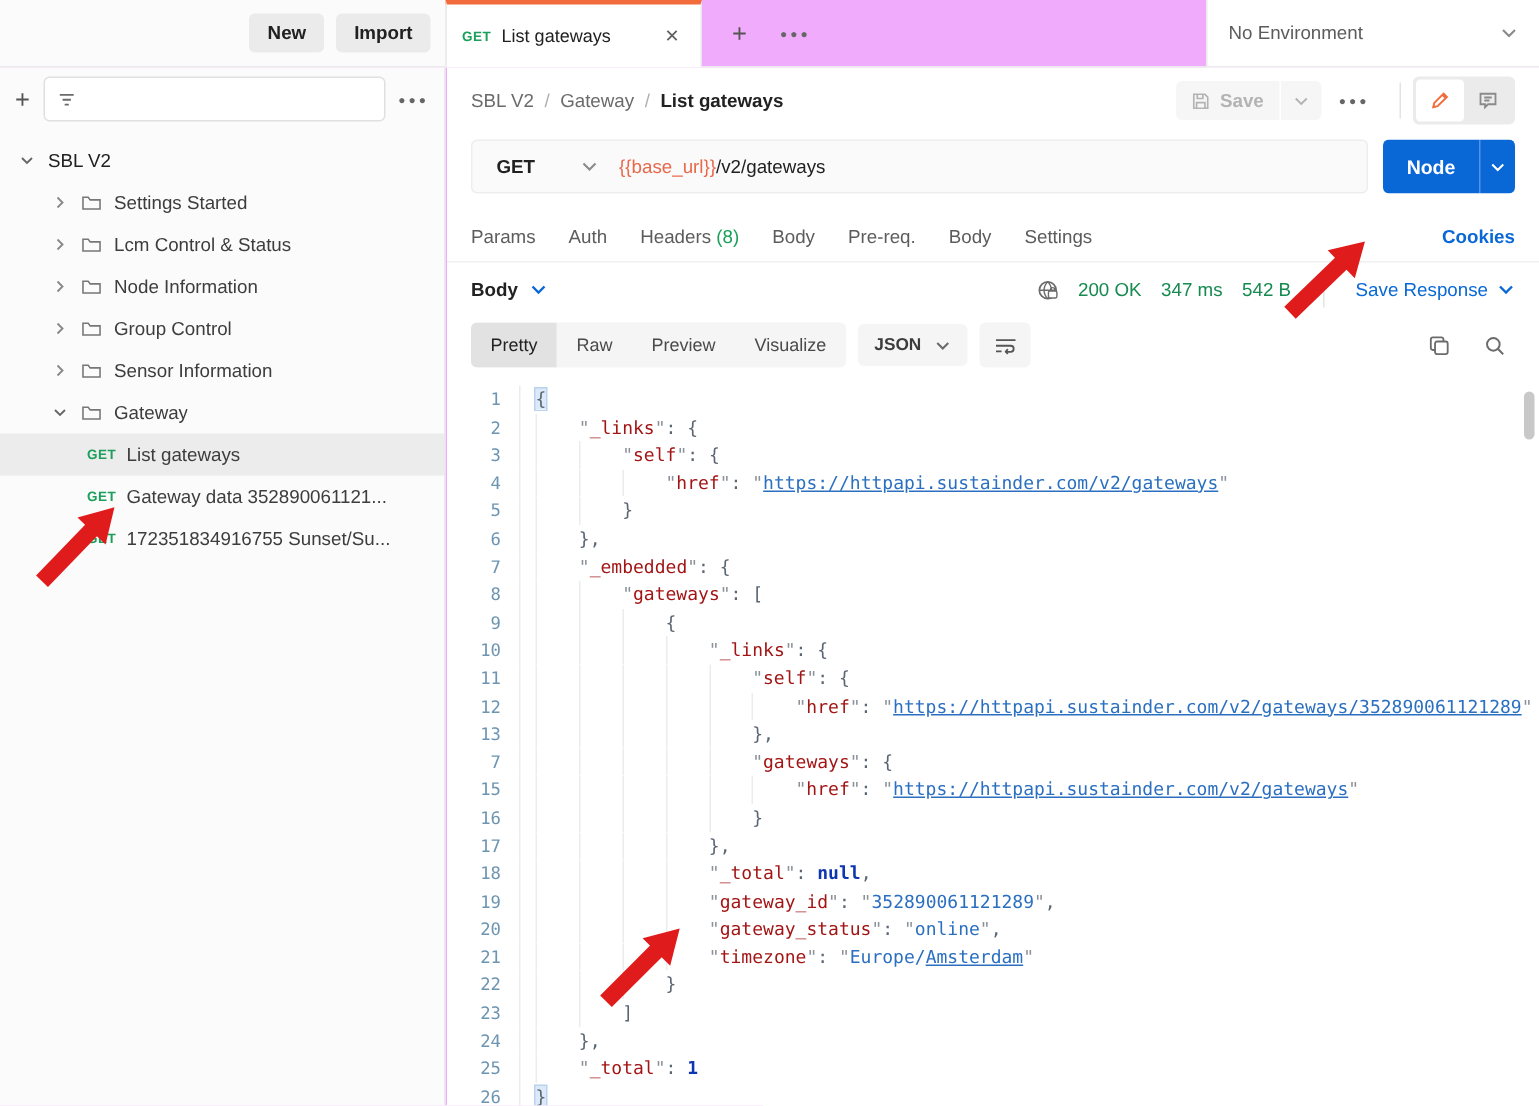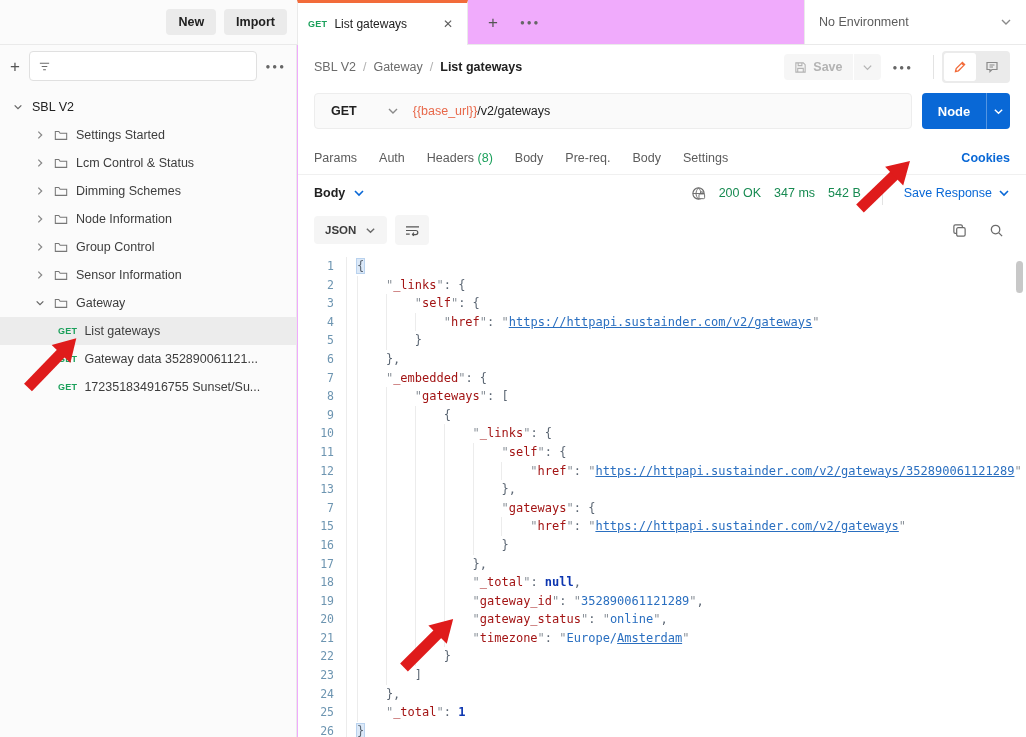--- a/index.html
+++ b/index.html
@@ -182,33 +182,20 @@
             <span class="chev">
               <svg width="10" height="10" viewBox="0 0 12 12">
                 <polyline points="4,2 8,6 4,10" fill="none" stroke="#888" stroke-width="1.5"></polyline>
               </svg>
             </span>
             <span class="ficon">
               <svg width="14" height="12" viewBox="0 0 16 13">
                 <path d="M1.5 2.5h4l1.5 2h7.5v7h-13z" fill="none" stroke="#777" stroke-width="1.2"></path>
               </svg>
             </span>
-            <span class="lbl">Dimming Schemes</span>
-          </div>
-          <div class="trow folder">
-            <span class="chev">
-              <svg width="10" height="10" viewBox="0 0 12 12">
-                <polyline points="4,2 8,6 4,10" fill="none" stroke="#888" stroke-width="1.5"></polyline>
-              </svg>
-            </span>
-            <span class="ficon">
-              <svg width="14" height="12" viewBox="0 0 16 13">
-                <path d="M1.5 2.5h4l1.5 2h7.5v7h-13z" fill="none" stroke="#777" stroke-width="1.2"></path>
-              </svg>
-            </span>
             <span class="lbl">Node Information</span>
           </div>
           <div class="trow folder">
             <span class="chev">
               <svg width="10" height="10" viewBox="0 0 12 12">
                 <polyline points="4,2 8,6 4,10" fill="none" stroke="#888" stroke-width="1.5"></polyline>
               </svg>
             </span>
             <span class="ficon">
               <svg width="14" height="12" viewBox="0 0 16 13">
@@ -356,20 +343,26 @@
         <div class="saveresp">
           <span>Save Response</span>
           <svg width="12" height="12" viewBox="0 0 12 12">
               <polyline points="2,4 6,8 10,4" fill="none" stroke="#0968D6" stroke-width="1.6"></polyline>
             </svg>
         </div>
       </div>
     </div>
 
     <div class="restools">
+      <div class="viewseg" id="viewseg">
+          <span class="view active">Pretty</span>
+          <span class="view">Raw</span>
+          <span class="view">Preview</span>
+          <span class="view">Visualize</span>
+        </div>
       <div class="langpill">
         <span>JSON</span>
         <svg width="11" height="11" viewBox="0 0 12 12">
             <polyline points="2,4 6,8 10,4" fill="none" stroke="#6b6b6b" stroke-width="1.5"></polyline>
           </svg>
       </div>
       <div class="wrapbtn">
         <svg width="15" height="13" viewBox="0 0 16 14">
             <path d="M1 3h14 M1 7h10.5a2.2 2.2 0 0 1 0 4.4H8 M1 11h4" fill="none" stroke="#555" stroke-width="1.3"></path>
             <path d="M9.5 9.4L8 11.2l1.5 1.6" fill="none" stroke="#555" stroke-width="1.3"></path>

